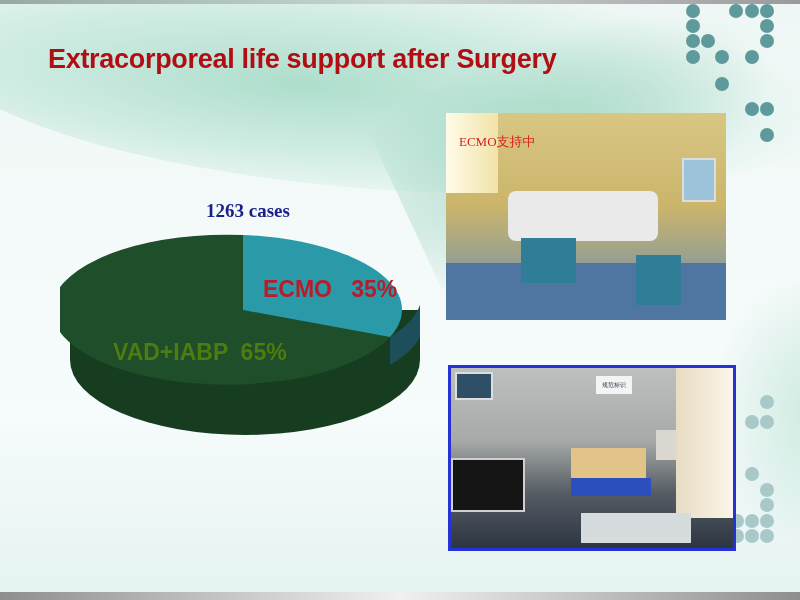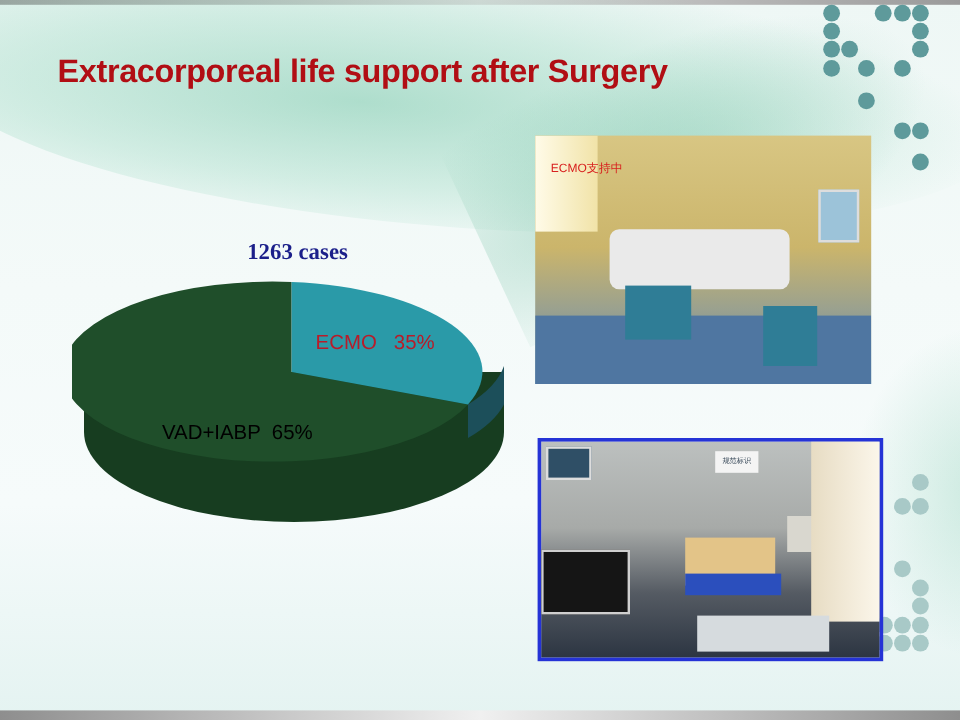--- a/index.html
+++ b/index.html
@@ -39,45 +39,45 @@
     .dots { position: absolute; left: 0; top: 0; width: 800px; height: 600px; pointer-events: none; }
     .dot { position: absolute; width: 14px; height: 14px; border-radius: 50%; background: #5e9a9b; }
     .dot.faint { background: #a8c9c7; }
     .chart-title {
       position: absolute; left: 206px; top: 200px;
       font-family: "Liberation Serif", serif; font-weight: bold;
       font-size: 19px; color: #1b1f8a;
     }
     .pie-wrap { position: absolute; left: 60px; top: 225px; width: 370px; height: 220px; }
     .pie-label {
-      position: absolute; font-weight: normal; font-size: 17px; white-space: pre;
+      position: absolute; font-weight: bold; font-size: 23px; white-space: pre;
     }
     .ecmo-label { left: 263px; top: 276px; color: #b81c2a; }
-    .vad-label { left: 135px; top: 339px; color: #000000; margin-top: 12px; }
+    .vad-label { left: 113px; top: 339px; color: #4d7c0f; }
     .photo {
       position: absolute; overflow: hidden;
     }
     .photo1 {
       left: 446px; top: 113px; width: 280px; height: 207px;
       background: linear-gradient(180deg, #d8c683 0%, #cbb56b 45%, #9aa18f 70%, #5a83a8 100%);
     }
     .photo2 {
       left: 448px; top: 365px; width: 282px; height: 180px;
       border: 3px solid #2533d6;
       background: linear-gradient(180deg, #bcc0bf 0%, #a7aaa8 40%, #555b63 70%, #2c3542 100%);
     }
     .p-window { position: absolute; left: 0; top: 0; width: 52px; height: 80px; background: linear-gradient(90deg, #fffbe8, #f1e3a8); }
     .p-floor { position: absolute; left: 0; top: 150px; width: 280px; height: 57px; background: #4f76a1; }
     .p-bed { position: absolute; left: 62px; top: 78px; width: 150px; height: 50px; background: #eaeaea; border-radius: 8px; }
     .p-pump1 { position: absolute; left: 75px; top: 125px; width: 55px; height: 45px; background: #2f7d96; }
     .p-pump2 { position: absolute; left: 190px; top: 142px; width: 45px; height: 50px; background: #2f7d96; }
     .p-monitor { position: absolute; left: 236px; top: 45px; width: 30px; height: 40px; background: #9cc3d9; border: 2px solid #ddd; }
     .photo-caption {
       position: absolute; left: 459px; top: 133px;
-      font-family: Liberation Sans, sans-serif; font-size: 10px; color: #d8211f;
+      font-family: Liberation Serif, serif; font-size: 13px; color: #d8211f;
     }
     .q-monitor { position: absolute; left: 4px; top: 4px; width: 34px; height: 24px; background: #2f4f66; border: 2px solid #ddd; }
     .q-screen { position: absolute; left: 0; top: 90px; width: 70px; height: 50px; background: #151515; border: 2px solid #cfcfcf; }
     .q-incubator { position: absolute; left: 120px; top: 80px; width: 75px; height: 40px; background: #e3c488; }
     .q-blue { position: absolute; left: 120px; top: 110px; width: 80px; height: 18px; background: #2b4fbd; }
     .q-panel { position: absolute; left: 205px; top: 62px; width: 44px; height: 30px; background: #d9d7cf; }
     .q-curtain { position: absolute; left: 225px; top: 0; width: 57px; height: 150px; background: linear-gradient(90deg, #e7dcc3, #fbf6ea); }
     .q-pumps { position: absolute; left: 130px; top: 145px; width: 110px; height: 30px; background: #d6dbde; }
     .q-sign { position: absolute; left: 145px; top: 8px; width: 36px; height: 18px; background: #f4f4f4; font-size: 6px; color: #345; text-align: center; line-height: 18px; }
   </style>

